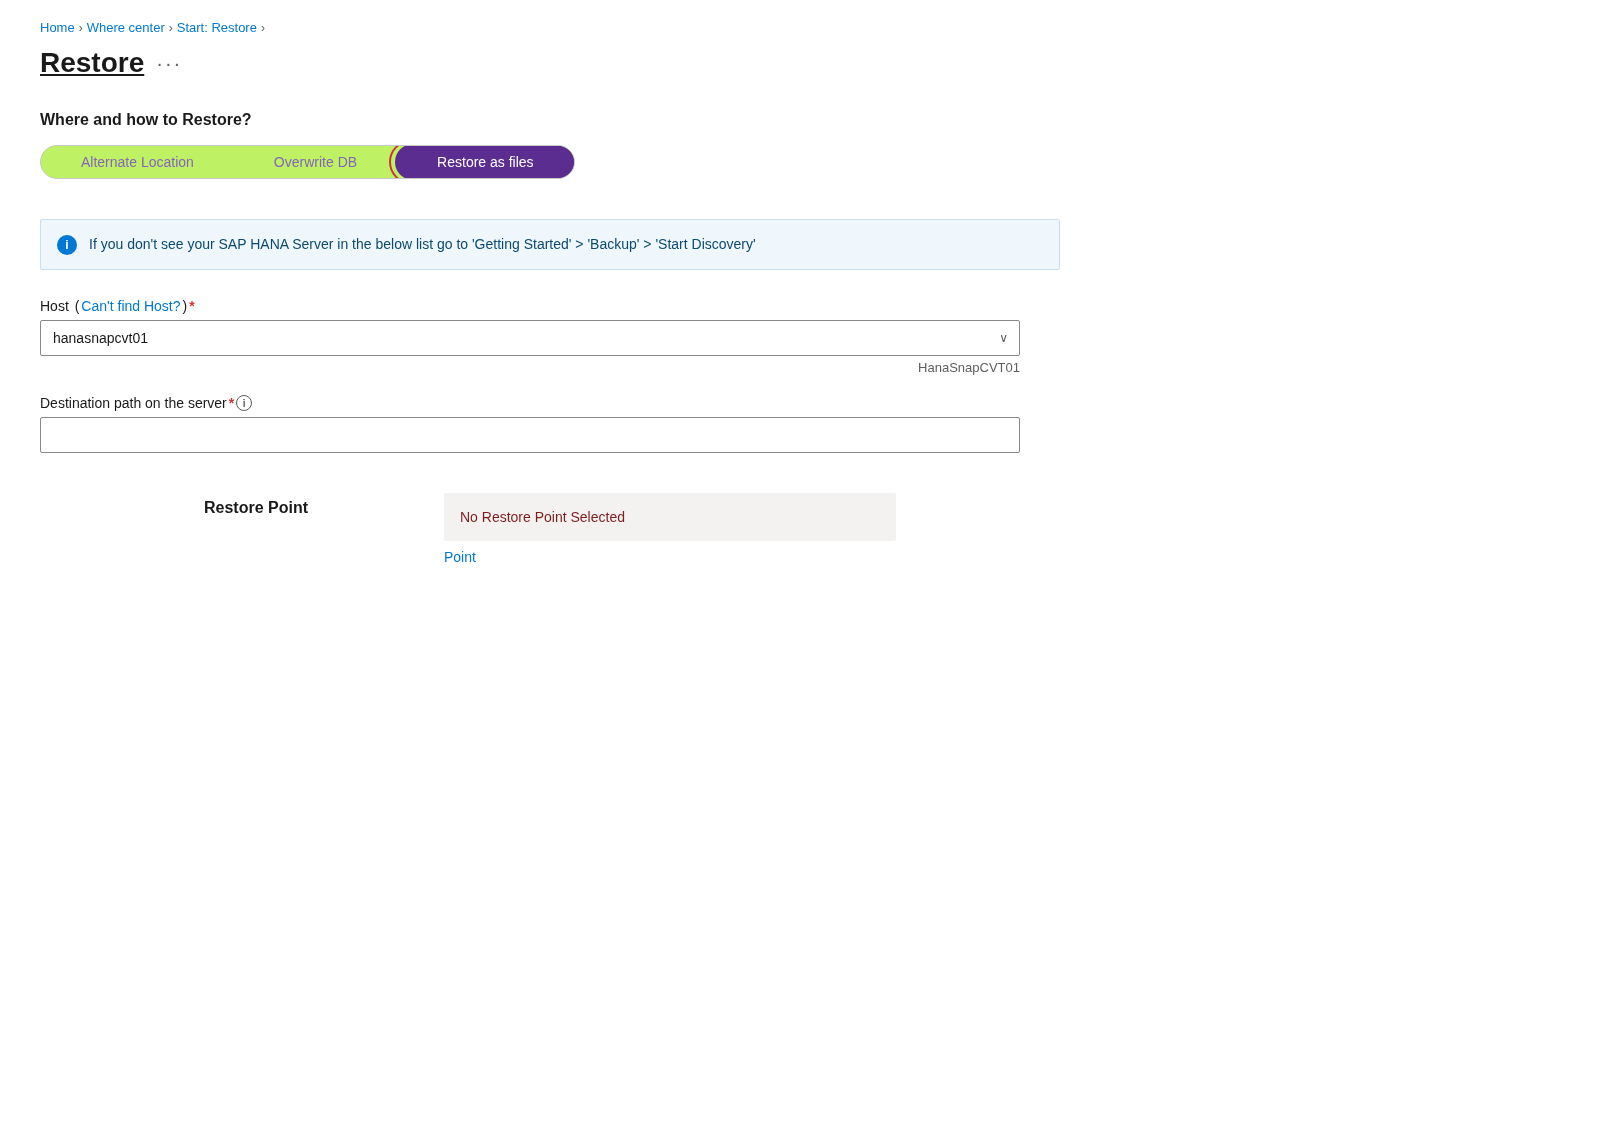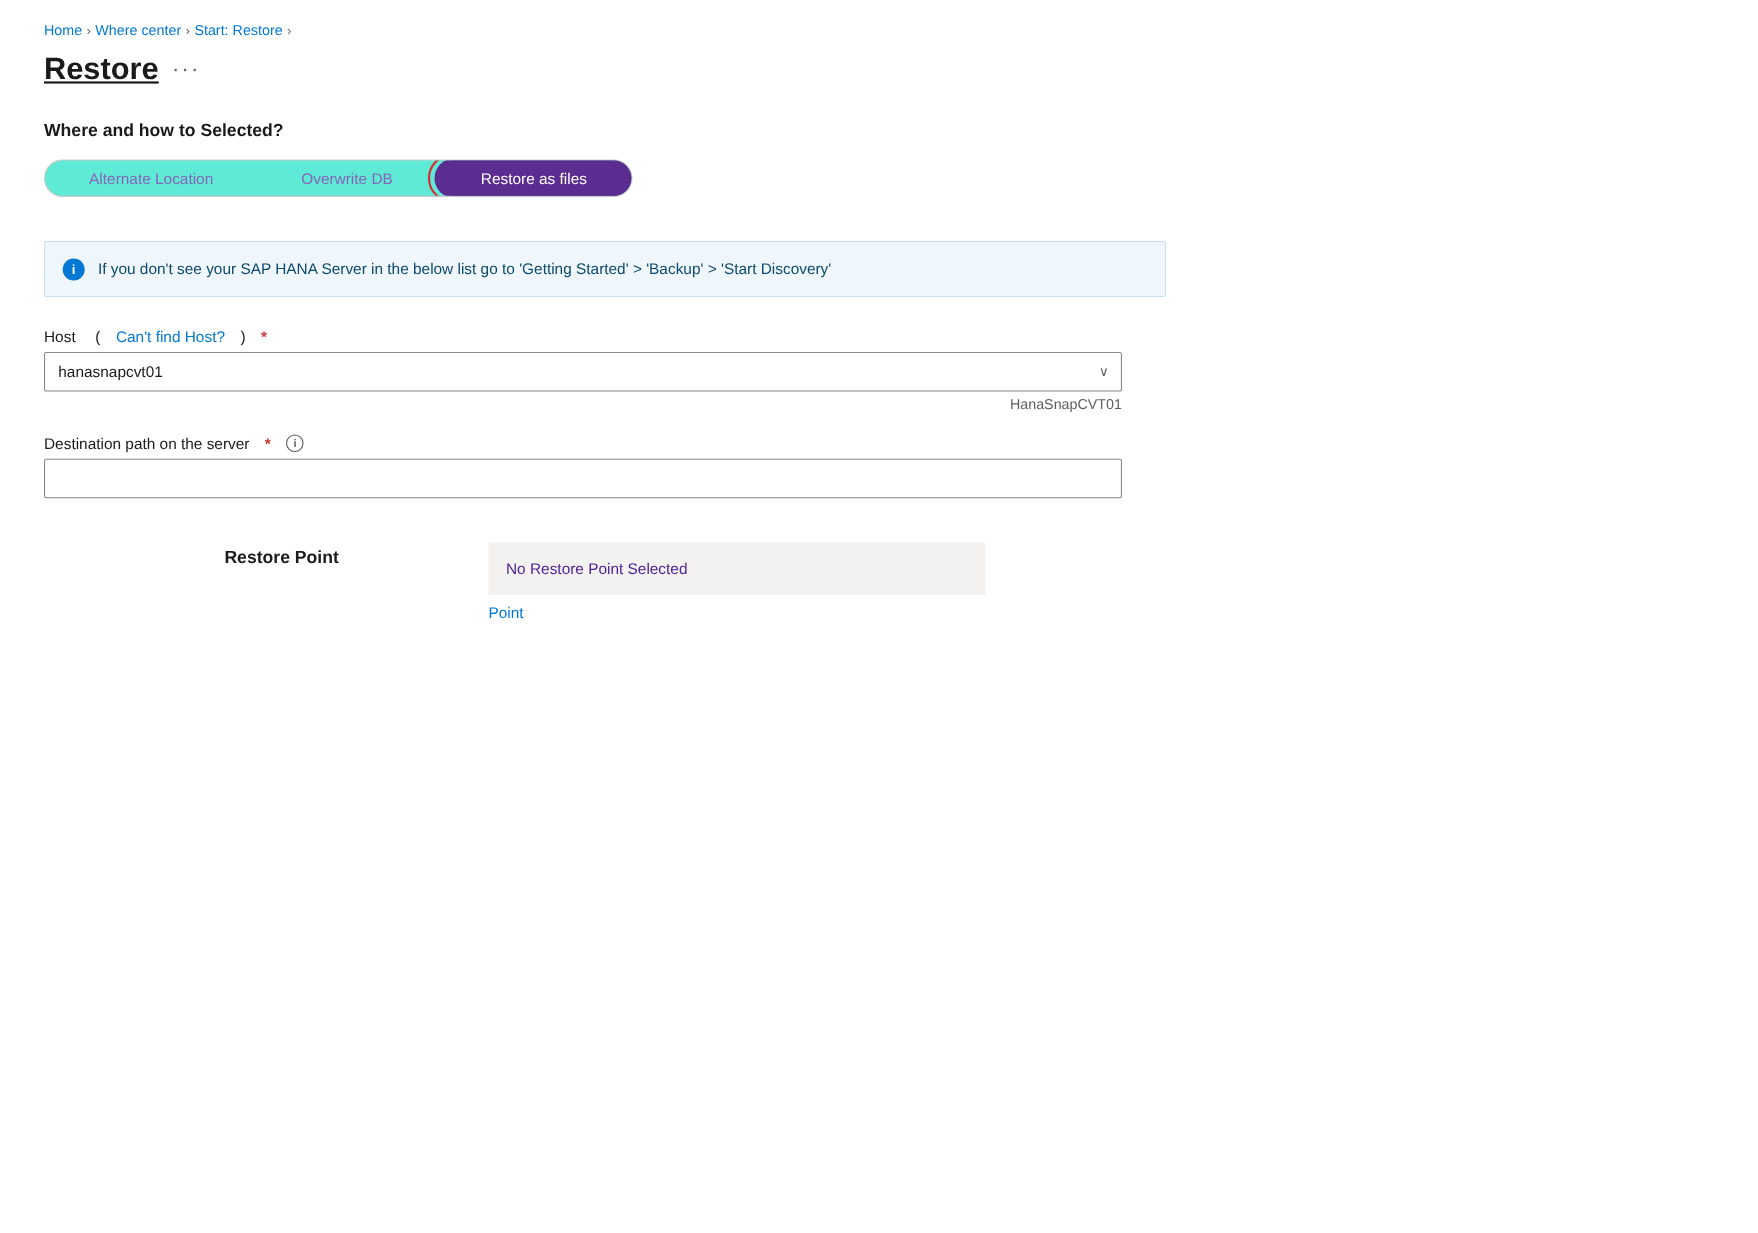--- a/index.html
+++ b/index.html
@@ -72,21 +72,21 @@
     }
 
     
     .tab-group {
       display: flex;
       border: 1px solid #c8c8c8;
       border-radius: 20px;
       overflow: hidden;
       width: fit-content;
       margin-bottom: 20px;
-      background: #5eead4;
+      background: #bef264;
     }
 
     .tab-item {
       padding: 8px 40px;
       cursor: pointer;
       font-size: 14px;
       color: #8764b8;
       background: transparent;
       border: none;
       outline: none;
@@ -156,21 +156,21 @@
     .field-group {
       margin-bottom: 20px;
     }
 
     .field-label {
       font-size: 14px;
       color: #1a1a1a;
       margin-bottom: 6px;
       display: flex;
       align-items: center;
-      gap: 14px;
+      gap: 2px;
     }
 
     .field-label-link {
       color: #0078d4;
       text-decoration: none;
       font-size: 14px;
     }
 
     .required-star {
       color: #d13438;
@@ -257,21 +257,21 @@
     .restore-point-content {
       display: flex;
       flex-direction: column;
       gap: 8px;
     }
 
     .restore-point-placeholder {
       background: #f3f2f1;
       padding: 16px 16px;
       border-radius: 2px;
-      color: #4c1d95;
+      color: #7f1d1d;
       font-size: 14px;
       width: 452px;
     }
 
     .restore-point-select-link {
       color: #0078d4;
       text-decoration: none;
       font-size: 14px;
       cursor: pointer;
     }
@@ -296,21 +296,21 @@
     <span class="breadcrumb-separator">›</span>
     <a href="#">Start: Restore</a>
     <span class="breadcrumb-separator">›</span>
   </nav>
 
   <div class="page-title-row">
     <h1 class="page-title">Restore</h1>
     <span class="more-options">···</span>
   </div>
 
-  <div class="section-title">Where and how to Selected?</div>
+  <div class="section-title">Where and how to Restore?</div>
 
   <div class="tabs-container">
     <div class="tab-group">
       <button class="tab-item">Alternate Location</button>
       <button class="tab-item">Overwrite DB</button>
       <div class="tab-highlight-wrapper">
         <button class="tab-item active">Restore as files</button>
         <div class="tab-red-border"></div>
       </div>
     </div>

